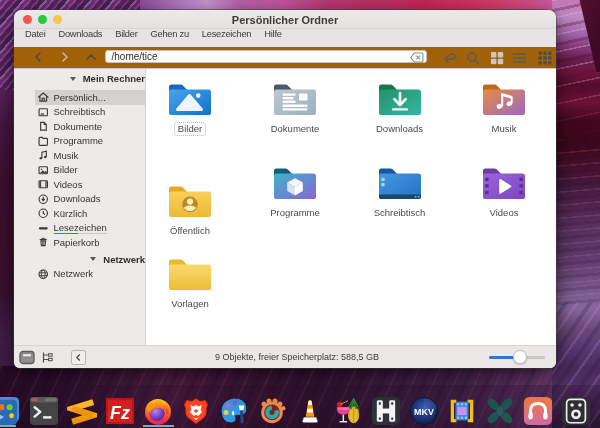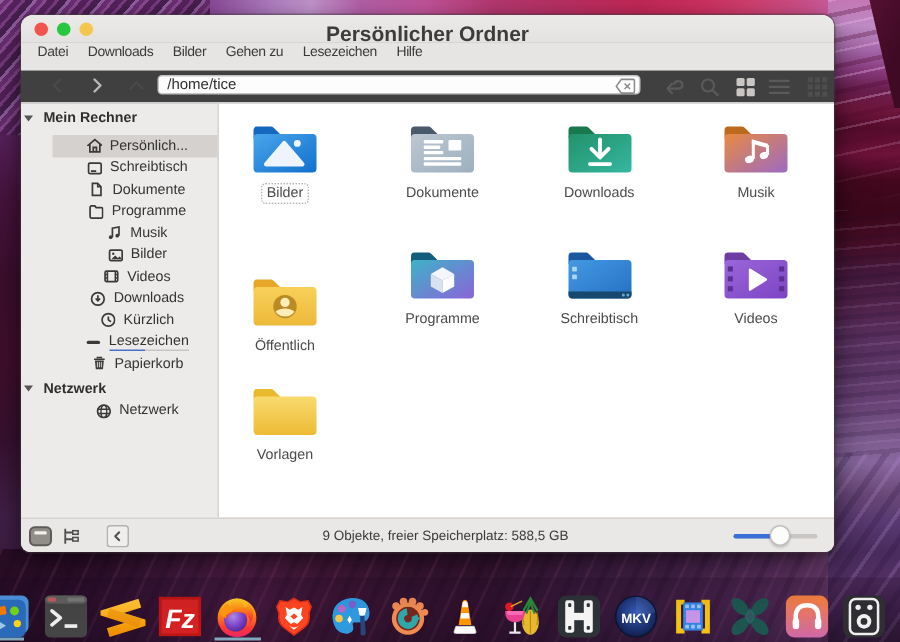--- a/index.html
+++ b/index.html
@@ -38,37 +38,37 @@
 
 
 #win { position:absolute; left:14px; top:10px; width:542px; height:358px;
   background:#fff; border-radius:8px 8px 6px 6px;
   box-shadow:0 0 0 1px rgba(70,58,66,0.45), 0 12px 28px rgba(0,0,0,0.5), 0 2px 8px rgba(0,0,0,0.3);
   overflow:hidden; }
 #titlebar { height:18px; background:linear-gradient(#eceae9,#e4e2e0);
   border-bottom:1px solid #d8d5d2; position:relative; }
 .tl { position:absolute; width:9px; height:9px; border-radius:50%; }
 #title { position:absolute; top:4px; left:0; right:0; text-align:center;
-  font-size:14px; font-weight:bold; color:#3c3c3c; }
+  font-size:11px; font-weight:bold; color:#3c3c3c; }
 #menubar { height:18px; background:#e7e5e3; font-size:9.3px; color:#3a3a3a;
   display:flex; align-items:flex-start; padding-left:11px; letter-spacing:-0.25px; }
 #menubar span { margin-right:13px; }
-#toolbar { height:22px; background:#404040; border-bottom:1px solid #cfccc9;
+#toolbar { height:22px; background:#a16207; border-bottom:1px solid #cfccc9;
   position:relative;padding-left:16px; }
 #pathbar { position:absolute; left:91px; top:3px; width:322px; height:13px;
   background:#fdfdfd; border:1px solid #c6c3c0; border-radius:3px;
   font-size:10px; color:#2e2e2e; line-height:11px; padding-left:5.5px; }
 
 #main { position:absolute; top:59px; bottom:23px; left:0; right:0; display:flex; }
 #sidebar { width:132px; background:#edebe9; border-right:1px solid #d6d3d0;
   font-size:9.5px; color:#333; padding-top:2px; }
-.shead { font-weight:bold; color:#2e2e2e; height:15px; display:flex; align-items:center; padding-left:1px; margin-bottom:4px; }
+.shead { font-weight:bold; color:#2e2e2e; height:15px; display:flex; align-items:center; padding-left:22px; margin-bottom:4px;justify-content:flex-end; }
 .shead .tri { width:0; height:0; border-left:3.5px solid transparent; border-right:3.5px solid transparent;
   border-top:4.5px solid #555; margin-right:7px; margin-left:1px; }
-.srow { height:14.5px; display:flex; align-items:center; padding-left:24px; position:relative;justify-content:center; }
+.srow { height:14.5px; display:flex; align-items:center; padding-left:24px; position:relative; }
 .srow.sel { background:linear-gradient(#d4d1cf,#d4d1cf) no-repeat 21px 0; background-size:calc(100% - 21px) 100%; }
 .srow svg { width:10.5px; height:10.5px; margin-right:5px; flex:none; }
 #content { flex:1; background:#fff; position:relative; }
 .fitem { position:absolute; width:90px; text-align:center; }
 .fitem svg { width:44px; height:34px; display:block; margin:0 auto; }
 .flabel { font-size:9.5px; color:#4a4a4a; margin-top:7px; display:inline-block; padding:1px 3px; line-height:10px; }
 .flabel.focus { outline:1px dotted #b4b4b4; background:#fdfdfd; border-radius:2px; }
 #statusbar { position:absolute; bottom:0; left:0; right:0; height:23px;
   background:#eae8e6; border-top:1px solid #d6d3d0; font-size:9px; color:#3a3a3a; }
 #stattext { position:absolute; top:6px; left:0; right:0; text-align:center;margin-left:24px; }

